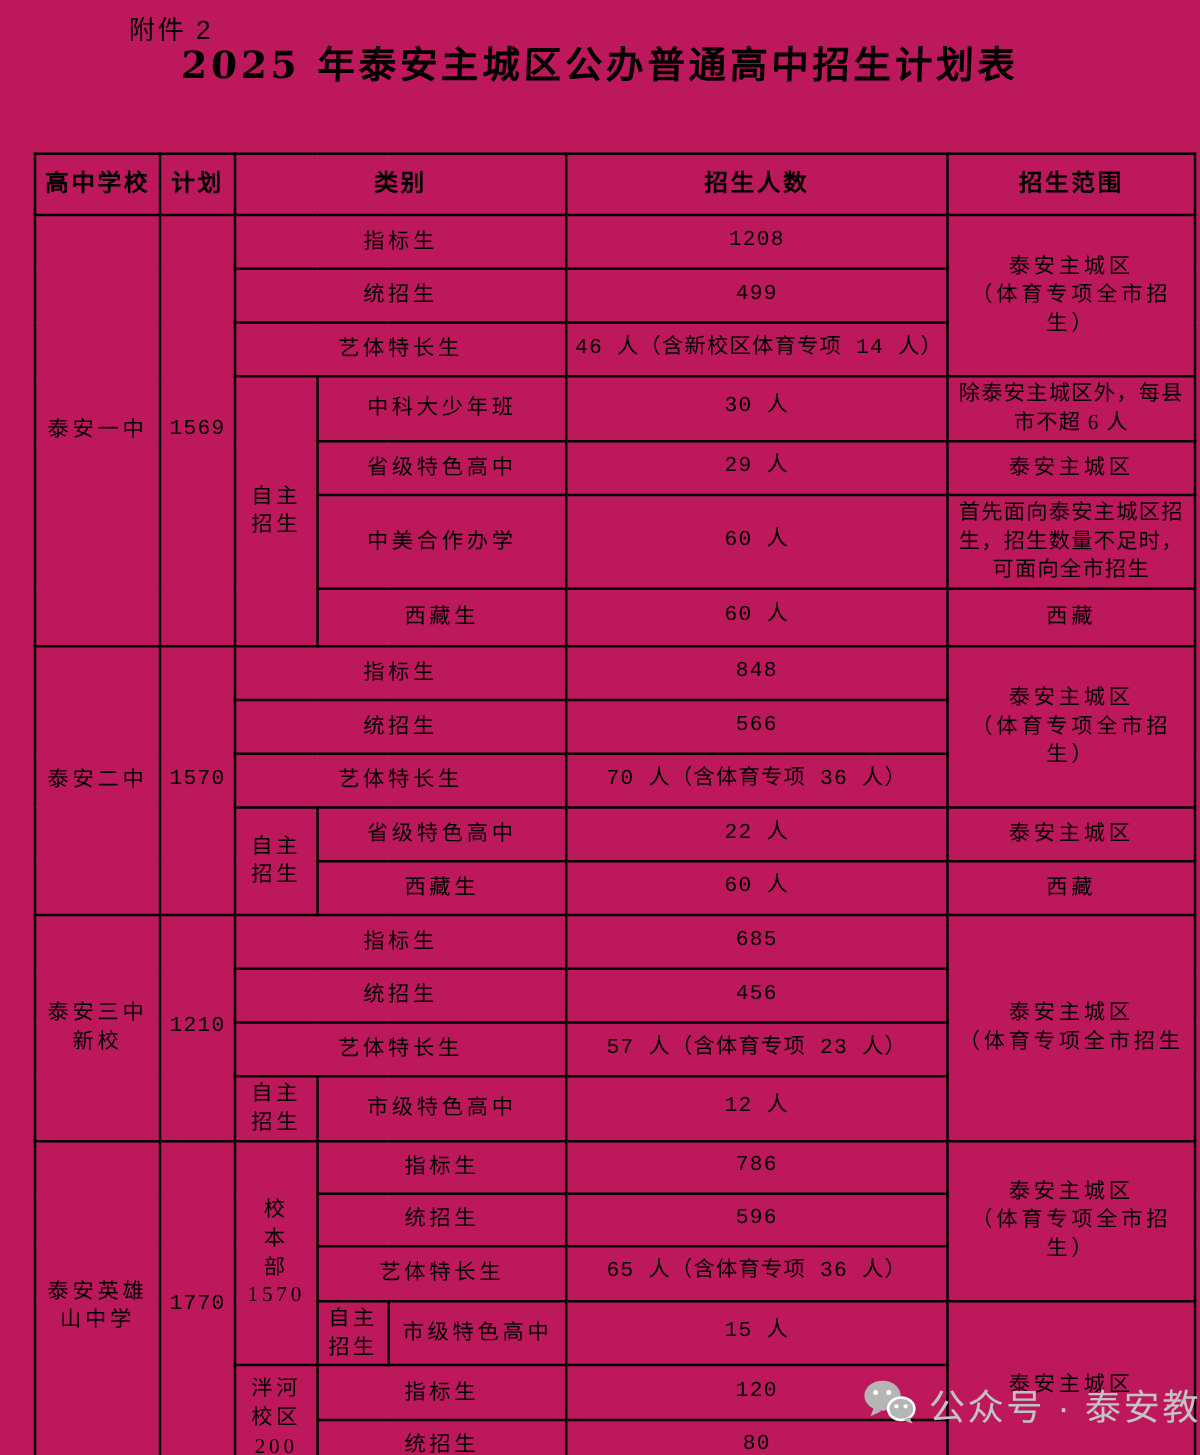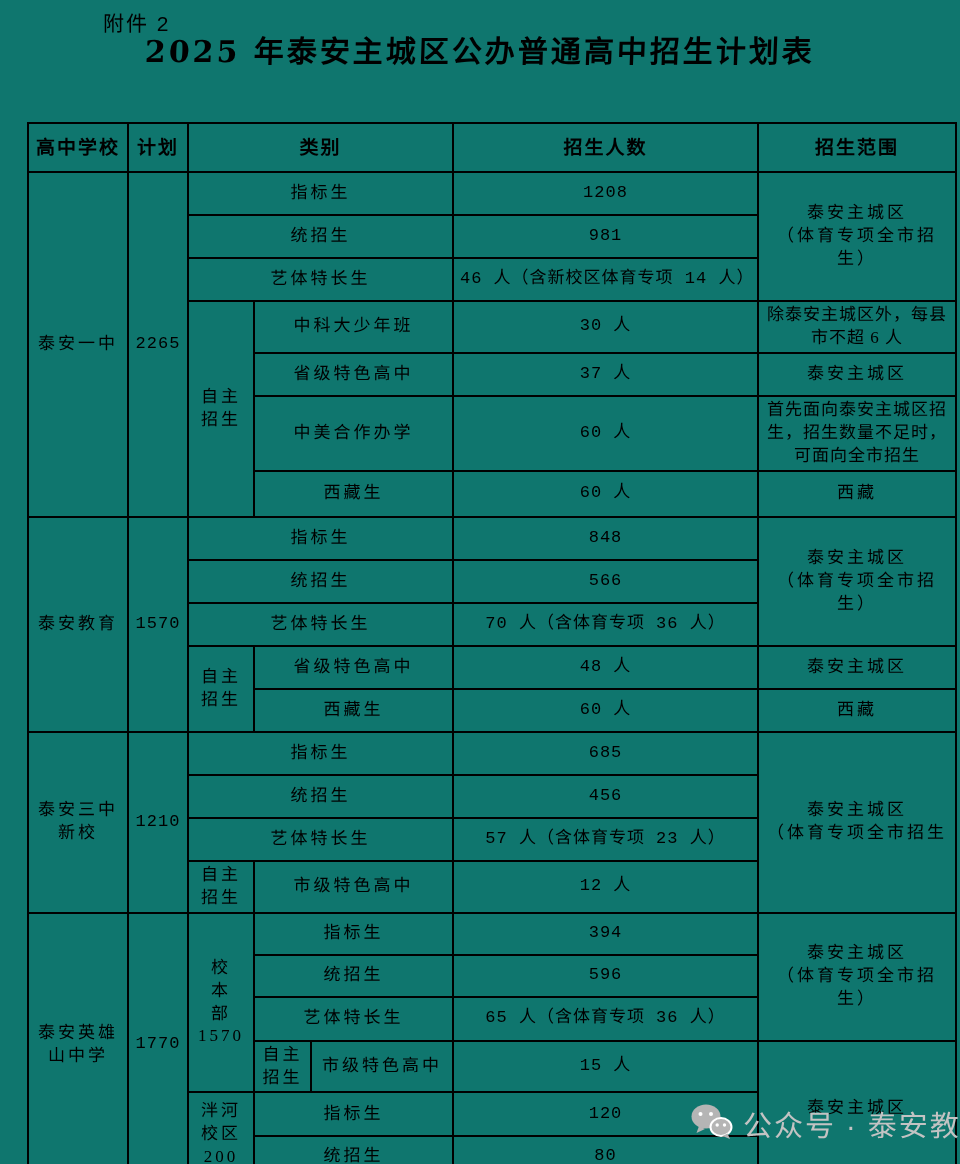--- a/index.html
+++ b/index.html
@@ -1,20 +1,20 @@
 <!DOCTYPE html>
 <html lang="zh-CN"><head>
 <meta charset="utf-8">
 <style>
   * { margin:0; padding:0; box-sizing:border-box; }
   html,body { background:#fff; }
   .page {
     position:relative;
     width:960px; height:1164px;
-    background:#0f766e;
+    background:#be185d;
     font-family:"Liberation Serif", serif;
     color:#000;
     overflow:hidden;
   }
   .attachment {
     position:absolute; left:103px; top:7px;
     font-family:"Liberation Sans", sans-serif;
     font-size:21px; letter-spacing:2px;
   }
   .doc-title {
@@ -81,78 +81,78 @@
         <tr class="h49">
       <th>高中学校</th>
       <th>计划</th>
       <th colspan="3">类别</th>
       <th>招生人数</th>
       <th>招生范围</th>
     </tr>
 
     <tr class="h43">
       <td rowspan="7" class="school">泰安一中</td>
-      <td rowspan="7" class="num">2265</td>
+      <td rowspan="7" class="num">1569</td>
       <td colspan="3" class="cat">指标生</td>
       <td class="num">1208</td>
       <td rowspan="3" class="scope-c">泰安主城区
 （体育专项全市招生）</td>
     </tr>
     <tr class="h43">
       <td colspan="3" class="cat">统招生</td>
-      <td class="num">981</td>
+      <td class="num">499</td>
     </tr>
     <tr class="h43">
       <td colspan="3" class="cat">艺体特长生</td>
       <td class="num">46 人（含新校区体育专项 14 人）</td>
     </tr>
     <tr class="h46">
       <td rowspan="4" class="group">自主
 招生</td>
       <td colspan="2" class="cat">中科大少年班</td>
       <td class="num">30 人</td>
       <td class="scope-l">除泰安主城区外，每县市不超 6 人</td>
     </tr>
     <tr class="h43">
       <td colspan="2" class="cat">省级特色高中</td>
-      <td class="num">37 人</td>
+      <td class="num">29 人</td>
       <td class="scope-c">泰安主城区</td>
     </tr>
     <tr class="h70">
       <td colspan="2" class="cat">中美合作办学</td>
       <td class="num">60 人</td>
       <td class="scope-l">首先面向泰安主城区招生，招生数量不足时，可面向全市招生</td>
     </tr>
     <tr class="h46">
       <td colspan="2" class="cat">西藏生</td>
       <td class="num">60 人</td>
       <td class="scope-c">西藏</td>
     </tr>
 
     <tr class="h43">
-      <td rowspan="5" class="school">泰安教育</td>
+      <td rowspan="5" class="school">泰安二中</td>
       <td rowspan="5" class="num">1570</td>
       <td colspan="3" class="cat">指标生</td>
       <td class="num">848</td>
       <td rowspan="3" class="scope-c">泰安主城区
 （体育专项全市招生）</td>
     </tr>
     <tr class="h43">
       <td colspan="3" class="cat">统招生</td>
       <td class="num">566</td>
     </tr>
     <tr class="h43">
       <td colspan="3" class="cat">艺体特长生</td>
       <td class="num">70 人（含体育专项 36 人）</td>
     </tr>
     <tr class="h43">
       <td rowspan="2" class="group">自主
 招生</td>
       <td colspan="2" class="cat">省级特色高中</td>
-      <td class="num">48 人</td>
+      <td class="num">22 人</td>
       <td class="scope-c">泰安主城区</td>
     </tr>
     <tr class="h43">
       <td colspan="2" class="cat">西藏生</td>
       <td class="num">60 人</td>
       <td class="scope-c">西藏</td>
     </tr>
 
     <tr class="h43">
       <td rowspan="4" class="school">泰安三中
@@ -180,21 +180,21 @@
 
     <tr class="h42">
       <td rowspan="6" class="school">泰安英雄
 山中学</td>
       <td rowspan="6" class="num">1770</td>
       <td rowspan="4" class="campus">校
 本
 部
 1570</td>
       <td colspan="2" class="cat">指标生</td>
-      <td class="num">394</td>
+      <td class="num">786</td>
       <td rowspan="3" class="scope-c">泰安主城区
 （体育专项全市招生）</td>
     </tr>
     <tr class="h42">
       <td colspan="2" class="cat">统招生</td>
       <td class="num">596</td>
     </tr>
     <tr class="h44">
       <td colspan="2" class="cat">艺体特长生</td>
       <td class="num">65 人（含体育专项 36 人）</td>

